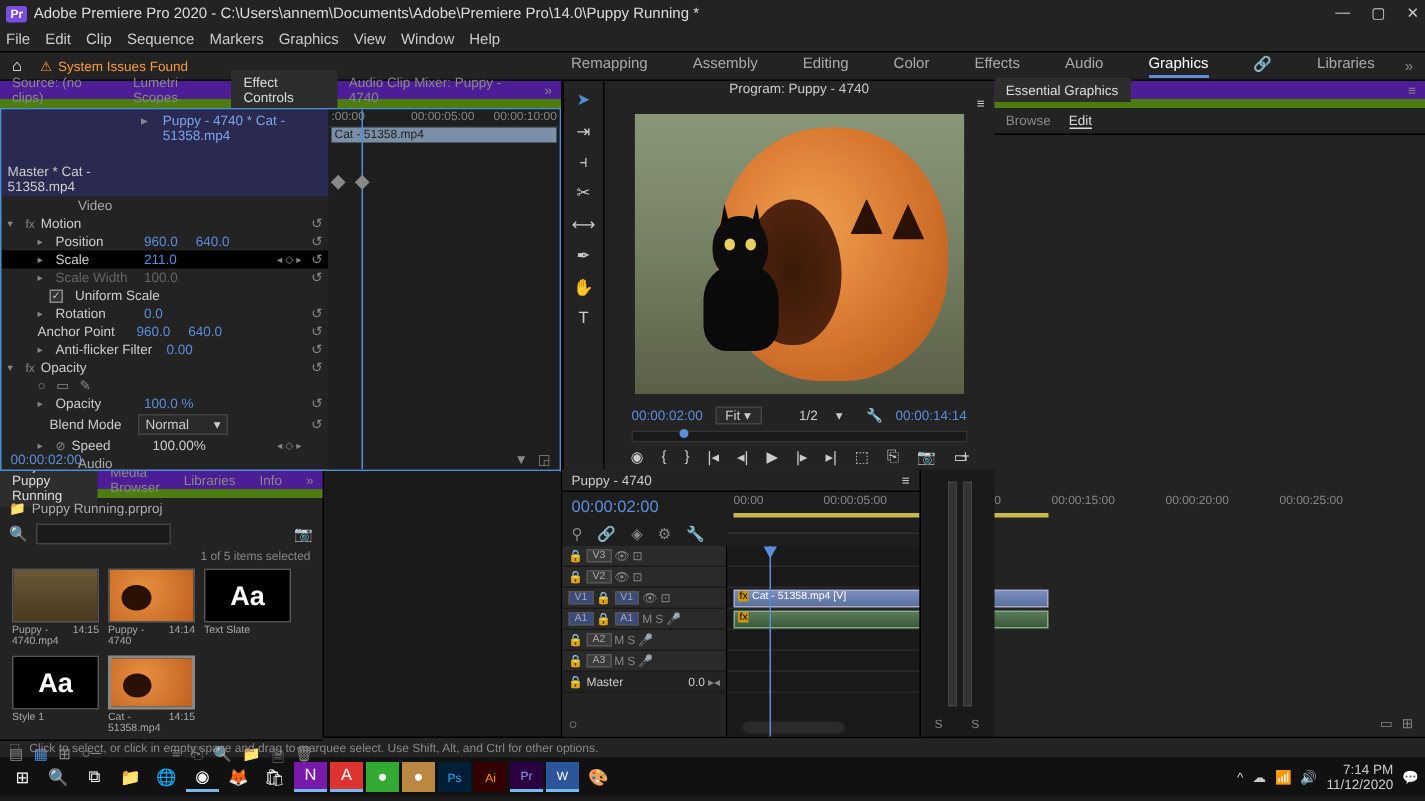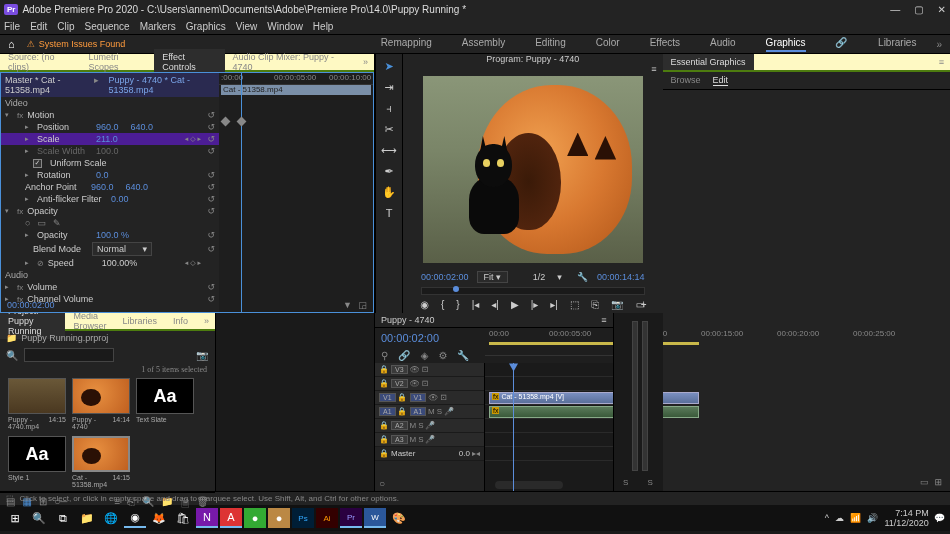--- a/index.html
+++ b/index.html
@@ -18,34 +18,34 @@
 .workspace-tabs { margin-left: auto; display: flex; gap: 30px; font-size: 10px; }
 .workspace-tabs span { color: #aaa; cursor: pointer; }
 .workspace-tabs .active { color: #fff; border-bottom: 2px solid #5b8ddb; padding-bottom: 2px; }
 .link-icon { color: #4a90d9; }
 
 .main { display: flex; height: 437px; }
 .col-left { width: 375px; display: flex; flex-direction: column; border-right: 1px solid #000; }
 .col-mid { width: 400px; display: flex; flex-direction: column; }
 .col-right { flex: 1; display: flex; flex-direction: column; background: #232323; }
 
-.panel-tabs { height: 18px; background: #fef9c3; display: flex; align-items: center; font-size: 9px; border-bottom: 2px solid #4d7c0f; }
+.panel-tabs { height: 18px; background: #4c1d95; display: flex; align-items: center; font-size: 9px; border-bottom: 6px solid #4d7c0f; }
 .panel-tabs span { padding: 3px 8px; color: #888; cursor: pointer; }
 .panel-tabs .active { background: #2d2d2d; color: #ddd; }
 .panel-tabs .menu-icon { margin-left: auto; padding-right: 6px; }
 
 .effect-controls { flex: 1; background: #232323; display: flex; overflow: hidden; border: 1px solid #4a90d9; position: relative; }
 .ec-left { width: 218px; overflow: hidden; font-size: 9px; }
 .ec-right { flex: 1; background: #1e1e1e; position: relative; }
 .ec-header { background: #2a2a50; padding: 2px 4px; color: #aaa; display: flex; font-size: 9px; }
-.ec-header .crumb1 { color: #ccc; }
+.ec-header .crumb1 { color: #ccc; margin-top: 34px; }
 .ec-header .crumb2 { color: #7aa5e8; margin-left: 6px; }
-.ec-section { padding: 1px 4px; color: #aaa; }
+.ec-section { padding: 1px 4px; color: #aaa; margin-left: 47px; }
 .ec-row { display: flex; align-items: center; padding: 1px 4px; gap: 4px; position: relative; min-height: 11px; }
-.ec-row.selected { background: #4c1d95; }
+.ec-row.selected { background: #000000; }
 .ec-caret { color: #888; font-size: 7px; width: 8px; }
 .ec-fx { color: #888; font-size: 8px; }
 .ec-label { color: #ccc; flex: 0 0 70px; }
 .ec-label.dim { color: #666; }
 .ec-val { color: #5b8ddb; cursor: pointer; }
 .ec-reset { position: absolute; right: 4px; color: #888; font-size: 9px; }
 .ec-kf-btns { position: absolute; right: 18px; color: #888; font-size: 7px; display: flex; gap: 2px; }
 .ec-checkbox { width: 9px; height: 9px; border: 1px solid #888; display: inline-flex; align-items: center; justify-content: center; font-size: 7px; background: #333; }
 .ec-dropdown { background: #2a2a2a; border: 1px solid #444; padding: 1px 4px; color: #ccc; font-size: 9px; width: 60px; display: flex; justify-content: space-between; }
 .ec-timeline-ruler { height: 12px; background: #1e1e1e; border-bottom: 1px solid #333; position: relative; font-size: 8px; color: #888; }
@@ -84,21 +84,21 @@
 .prog-scrub { height: 8px; background: #1a1a1a; margin: 2px 10px; position: relative; border: 1px solid #333; }
 .prog-scrub-head { position: absolute; left: 14%; top: -2px; width: 6px; height: 6px; background: #5b8ddb; border-radius: 50%; }
 .prog-buttons { display: flex; justify-content: center; gap: 12px; padding: 2px; font-size: 10px; }
 .prog-buttons span { color: #ccc; cursor: pointer; }
 .prog-plus { position: absolute; right: 8px; color: #ccc; }
 
 .bottom-row { display: flex; height: 178px; }
 .project-panel { width: 216px; background: #232323; display: flex; flex-direction: column; border-right: 1px solid #000; }
 .proj-search { padding: 3px 6px; display: flex; align-items: center; gap: 6px; }
 .proj-search input { background: #1a1a1a; border: 1px solid #444; color: #ccc; font-size: 9px; padding: 1px 3px; width: 90px; }
-.proj-status { font-size: 8px; color: #888; text-align: right; padding: 0 8px; font-family: Liberation Serif, serif; }
+.proj-status { font-size: 8px; color: #888; text-align: right; padding: 0 8px; }
 .proj-grid { display: flex; flex-wrap: wrap; gap: 6px; padding: 4px 8px; }
 .proj-item { width: 58px; }
 .proj-thumb { width: 58px; height: 36px; background: #333; border: 1px solid #555; position: relative; display: flex; align-items: center; justify-content: center; overflow: hidden; }
 .proj-thumb.selected { border: 2px solid #888; }
 .proj-thumb-label { font-size: 7px; color: #aaa; margin-top: 2px; display: flex; justify-content: space-between; }
 .thumb-aa { background: #000; color: #fff; font-size: 18px; font-weight: bold; }
 .proj-footer { margin-top: auto; display: flex; gap: 7px; padding: 3px 6px; border-top: 1px solid #000; font-size: 10px; color: #888; }
 .proj-footer span { cursor: pointer; }
 
 .timeline-panel { flex: 1; background: #1e1e1e; display: flex; flex-direction: column; position: relative; }

